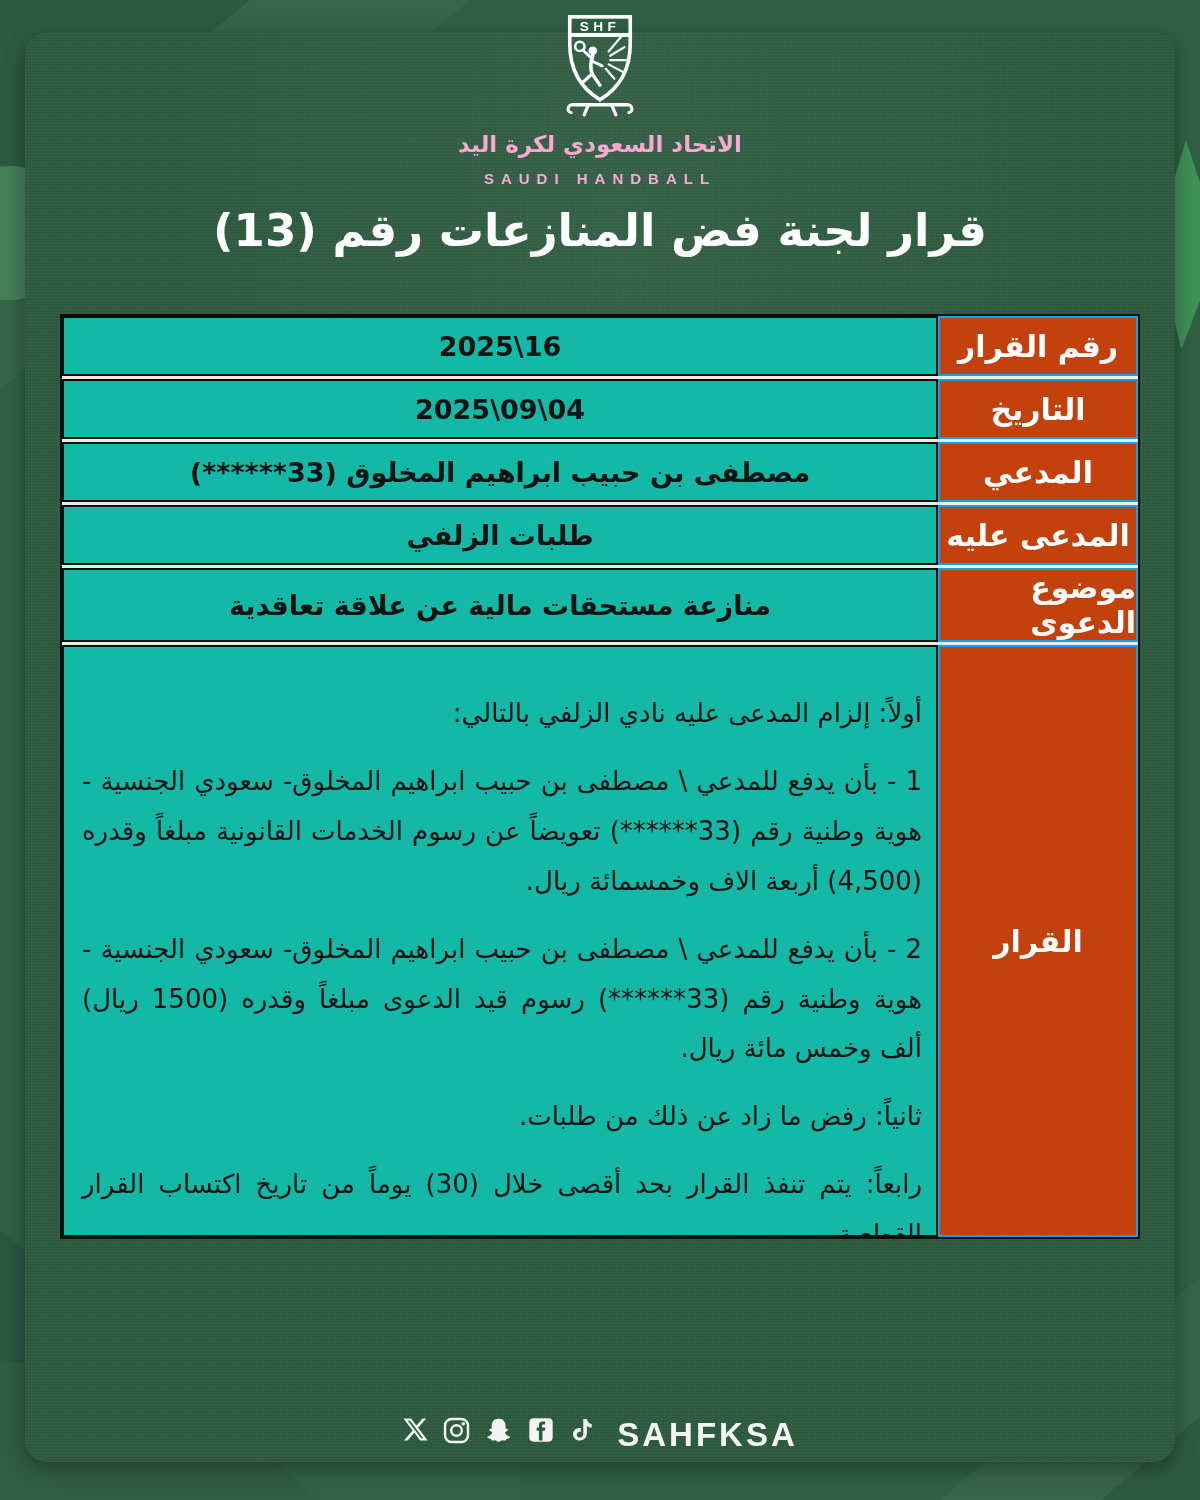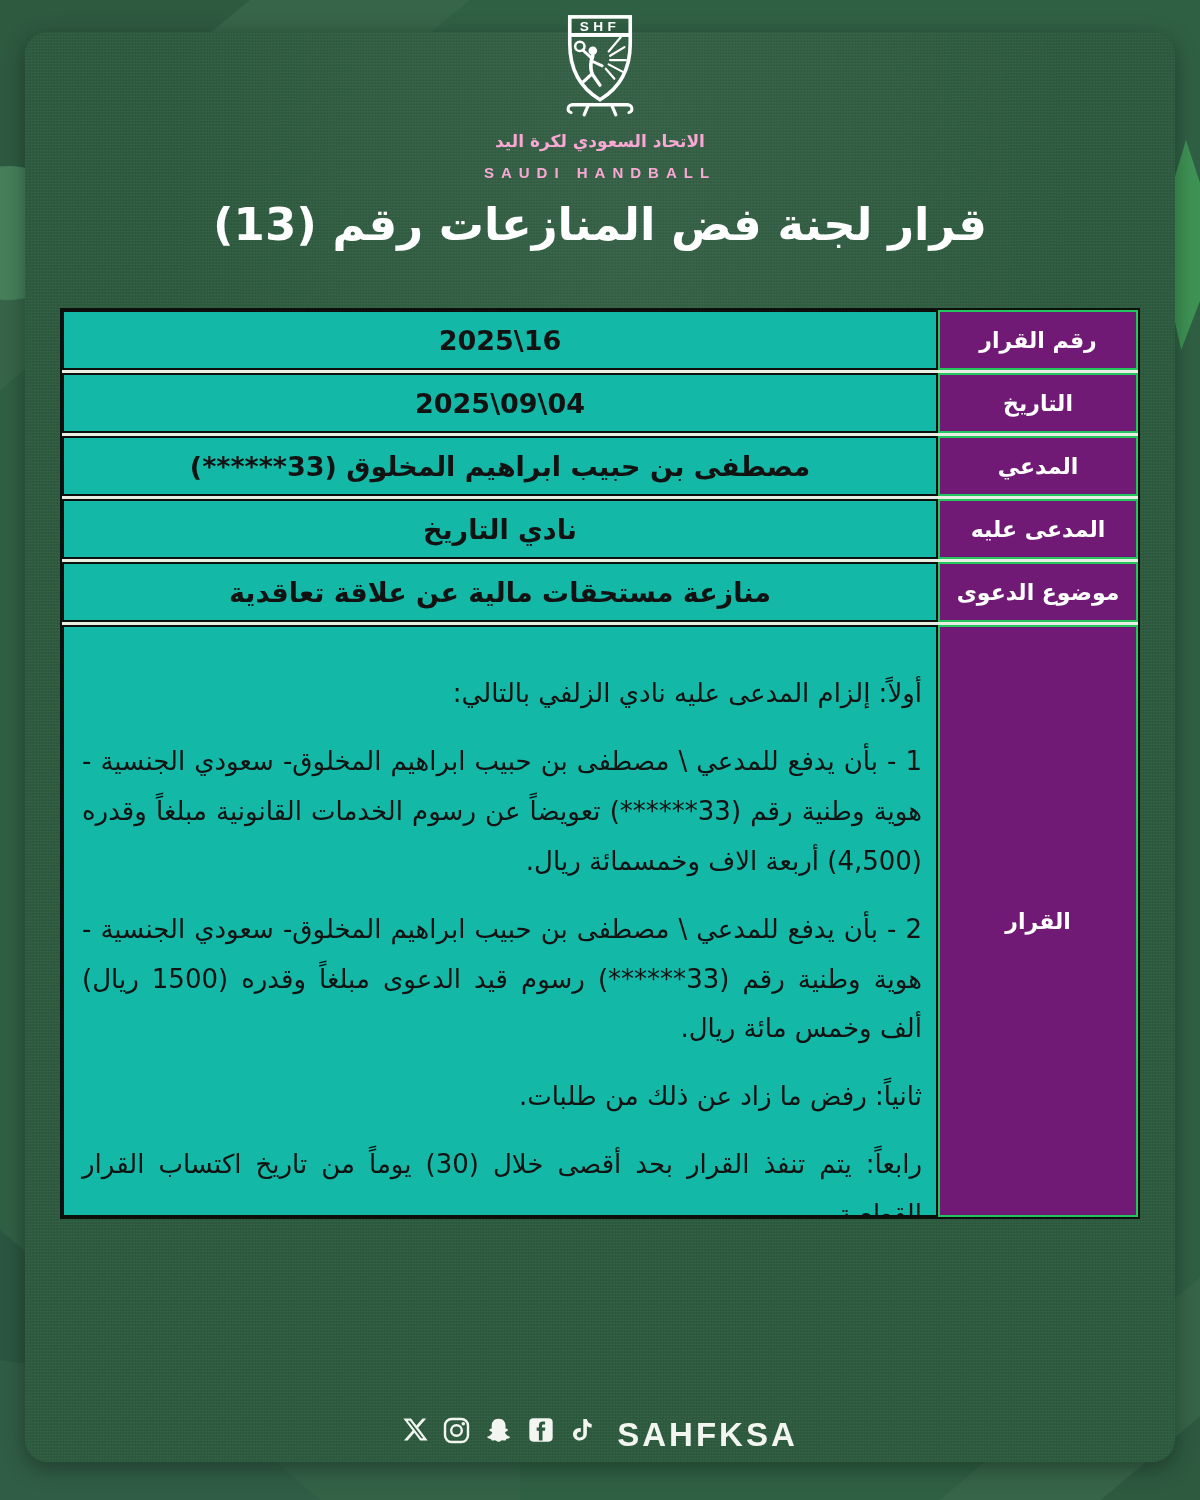--- a/index.html
+++ b/index.html
@@ -26,40 +26,40 @@
     border-radius:22px;background:#2c5a3e;
     background-image:
       radial-gradient(ellipse at 52% 14%, rgba(255,255,255,0.045), rgba(255,255,255,0) 55%),
       repeating-linear-gradient(0deg, rgba(255,255,255,0.022) 0 1px, rgba(0,0,0,0.028) 1px 2px, rgba(255,255,255,0) 2px 3px),
       repeating-linear-gradient(90deg, rgba(255,255,255,0.018) 0 1px, rgba(0,0,0,0.02) 2px 3px);
     box-shadow:0 6px 22px rgba(0,0,0,0.35);
   }
 
   
   .logo-wrap{padding-top:14px;text-align:center;color:#f9a8d4;}
-  .logo-ar{font-size:17px;font-weight:700;margin-top:5px;direction:rtl;}
+  .logo-ar{font-size:23px;font-weight:700;margin-top:5px;direction:rtl;}
   .logo-en{font-family:"Liberation Sans",sans-serif;font-size:15px;font-weight:700;letter-spacing:7px;margin-top:13px;text-align:center;}
 
   
   .page-title{
     direction:rtl;text-align:center;color:#ffffff;
     font-size:45px;font-weight:800;margin-top:17px;letter-spacing:0;
   }
 
   
   .doc-table{
     direction:rtl;width:1080px;margin:57px auto 0;
     background:#e9eee2;border:2px solid #0c0f0c;box-sizing:border-box;
   }
   .t-row{display:flex;min-height:60px;margin-bottom:3px;}
   .t-row:last-child{margin-bottom:0;}
   .t-label{
-    flex:0 0 200px;box-sizing:border-box;background:#701a75;border:2px solid #22c55e;
+    flex:0 0 200px;box-sizing:border-box;background:#c2410c;border:2px solid #0ea5e9;
     color:#fff;display:flex;align-items:center;justify-content:center;
-    font-size:22px;font-weight:700;
+    font-size:30px;font-weight:700;
   }
   .t-value{
     flex:1;box-sizing:border-box;background:#14b8a6;border:2px solid #0c0f0c;
     display:flex;align-items:center;justify-content:center;text-align:center;
     font-size:27px;font-weight:700;color:#121212;padding:4px 18px;
   }
   .t-row.decision{height:592px;}
   .t-row.decision .t-value{
     display:block;text-align:justify;overflow:hidden;
     padding:42px 14px 0 18px;
@@ -139,21 +139,21 @@
     <div class="t-row">
       <div class="t-label">التاريخ</div>
       <div class="t-value">04\09\2025</div>
     </div>
     <div class="t-row">
       <div class="t-label">المدعي</div>
       <div class="t-value">مصطفى بن حبيب ابراهيم المخلوق (33******)</div>
     </div>
     <div class="t-row">
       <div class="t-label">المدعى عليه</div>
-      <div class="t-value">نادي التاريخ</div>
+      <div class="t-value">طلبات الزلفي</div>
     </div>
     <div class="t-row">
       <div class="t-label">موضوع الدعوى</div>
       <div class="t-value">منازعة مستحقات مالية عن علاقة تعاقدية</div>
     </div>
     <div class="t-row decision">
       <div class="t-label">القرار</div>
       <div class="t-value">
         <p>أولاً: إلزام المدعى عليه نادي الزلفي بالتالي:</p>
         <p>1 -  بأن يدفع للمدعي \ مصطفى بن حبيب ابراهيم المخلوق- سعودي الجنسية - هوية وطنية رقم (33******) تعويضاً عن رسوم الخدمات القانونية مبلغاً وقدره (4,500) أربعة الاف وخمسمائة ريال.</p>

